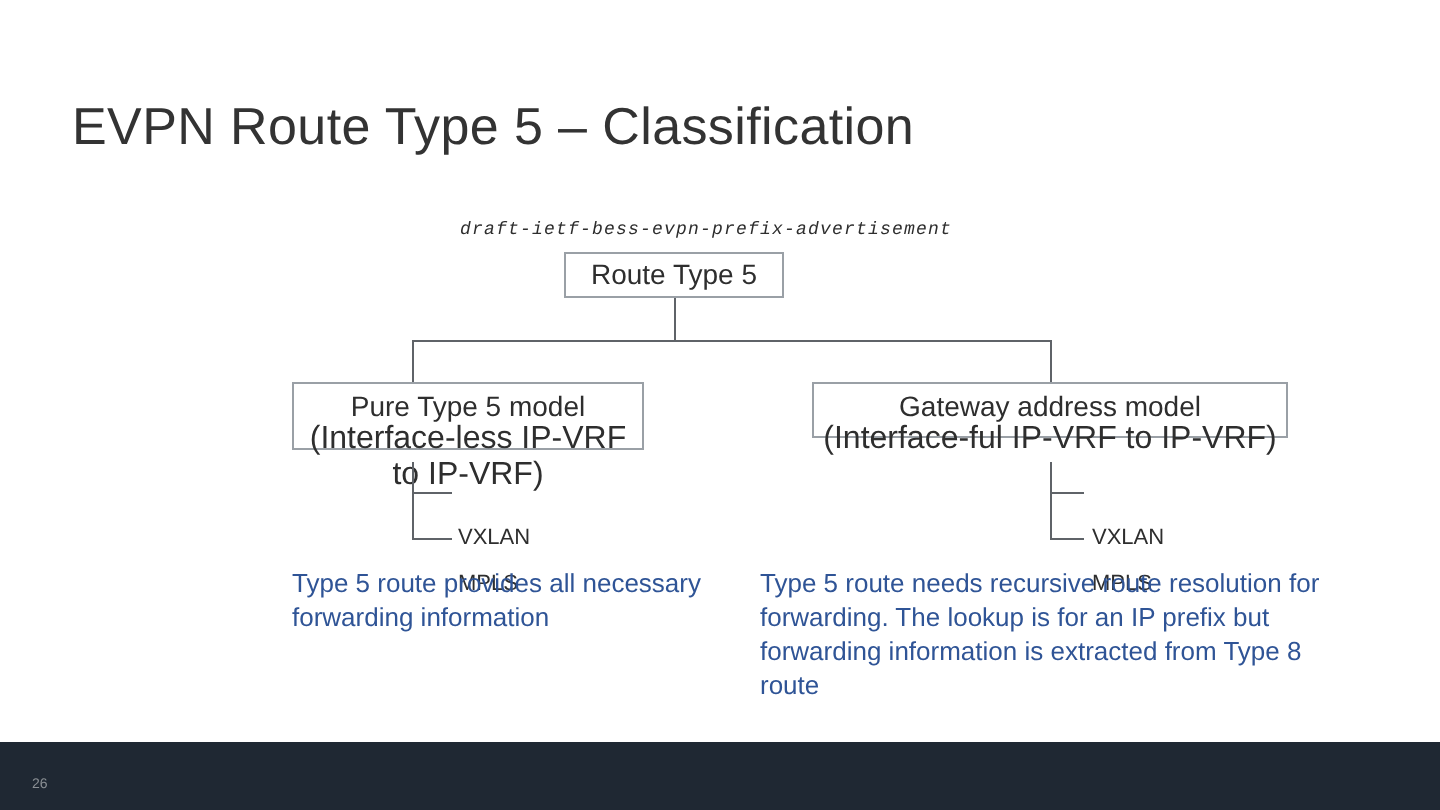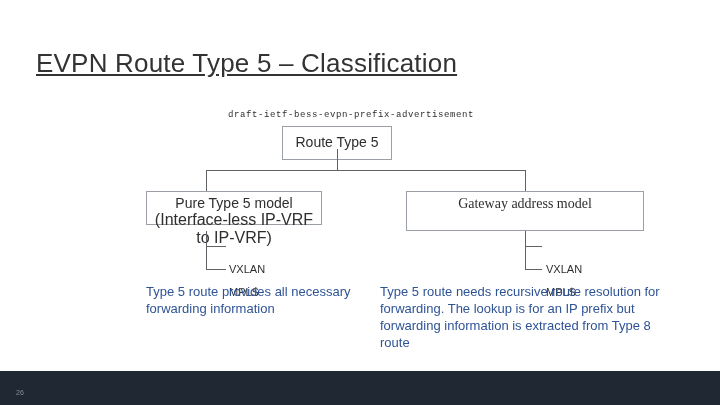--- a/index.html
+++ b/index.html
@@ -25,32 +25,33 @@
     background: #1f2833;
   }
   .slide-title {
     position: absolute;
     left: 36px;
     top: 48px;
     font-size: 26px;
     color: #333333;
     letter-spacing: 0.2px;
     white-space: nowrap;
-    text-decoration: underline;
   }
   .draft-label {
     position: absolute;
     left: 228px;
     top: 110px;
     width: 250px;
+    text-align: center;
     font-family: "Liberation Mono", monospace;
     font-size: 9px;
     letter-spacing: 0.6px;
     color: #2e2e2e;
     white-space: nowrap;
+    font-style: italic;
   }
   .box {
     position: absolute;
     box-sizing: border-box;
     border: 1px solid #9aa0a6;
     background: #ffffff;
     text-align: center;
   }
   .box-title {
     color: #2e2e2e;
@@ -60,40 +61,39 @@
   .box-sub {
     color: #2e2e2e;
     font-size: 16px;
     line-height: 1.1;
   }
   
   #root-box {
     left: 282px;
     top: 126px;
     width: 110px;
-    height: 34px;
+    height: 23px;
     display: flex;
     align-items: center;
     justify-content: center;
   }
   
   #left-box {
     left: 146px;
     top: 191px;
     width: 176px;
     height: 34px;
     padding-top: 4px;
   }
   #right-box {
     left: 406px;
     top: 191px;
     width: 238px;
-    height: 40px;
+    height: 28px;
     padding-top: 4px;
-    font-family: Liberation Serif, serif;
   }
   
   .line {
     position: absolute;
     background: #5f6368;
   }
   .vline { width: 1px; }
   .hline { height: 1px; }
 
   
@@ -140,20 +140,21 @@
   <div class="line vline" style="left:206px; top:170px; height:21px;"></div>
   <div class="line vline" style="left:525px; top:170px; height:21px;"></div>
 
   <div class="box" id="left-box">
     <div class="box-title">Pure Type 5 model</div>
     <div class="box-sub">(Interface-less IP-VRF to IP-VRF)</div>
   </div>
 
   <div class="box" id="right-box">
     <div class="box-title">Gateway address model</div>
+    <div class="box-sub">(Interface-ful IP-VRF to IP-VRF)</div>
   </div>
 
   <div class="line vline" style="left:206px; top:231px; height:38px;"></div>
   <div class="line hline" style="left:206px; top:246px; width:20px;"></div>
   <div class="line hline" style="left:206px; top:269px; width:20px;"></div>
   <div class="leaf-label" style="left:229px; top:239px;">VXLAN</div>
   <div class="leaf-label" style="left:229px; top:262px;">MPLS</div>
 
   <div class="line vline" style="left:525px; top:231px; height:38px;"></div>
   <div class="line hline" style="left:525px; top:246px; width:17px;"></div>

